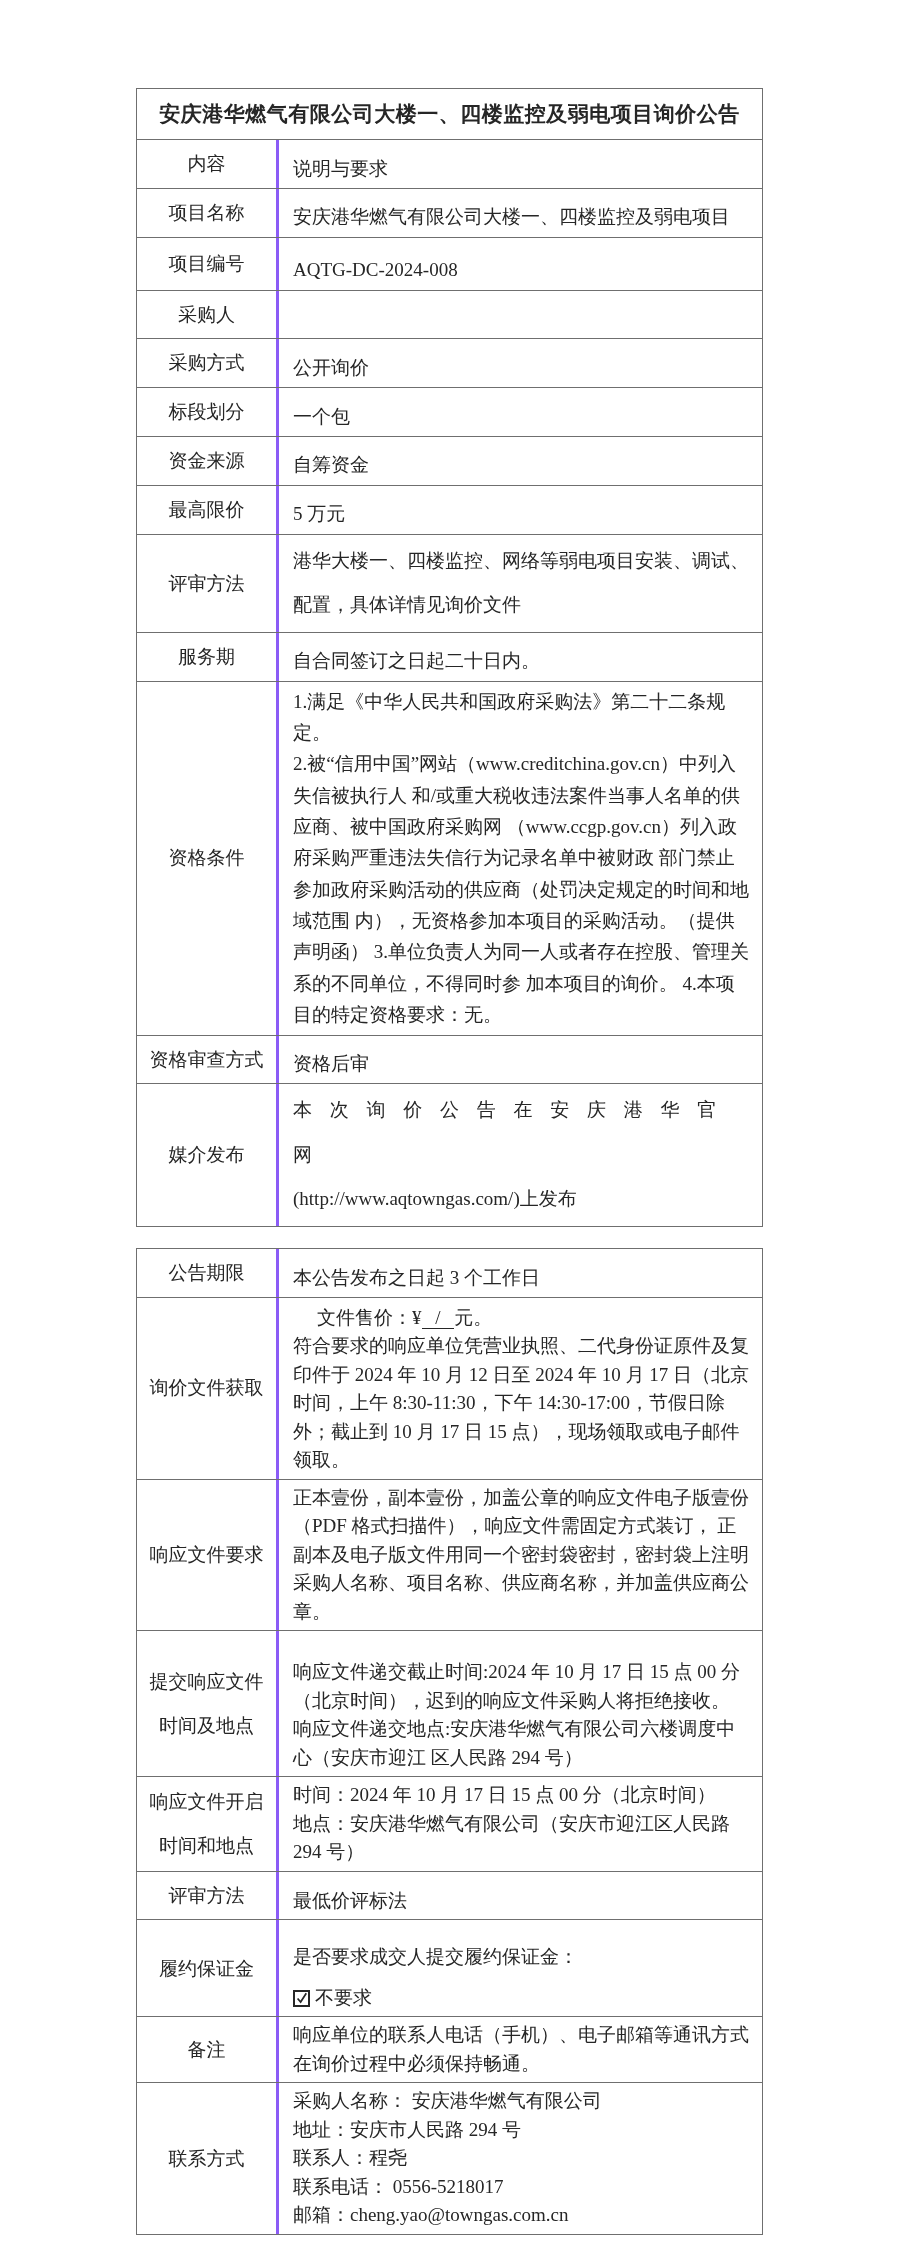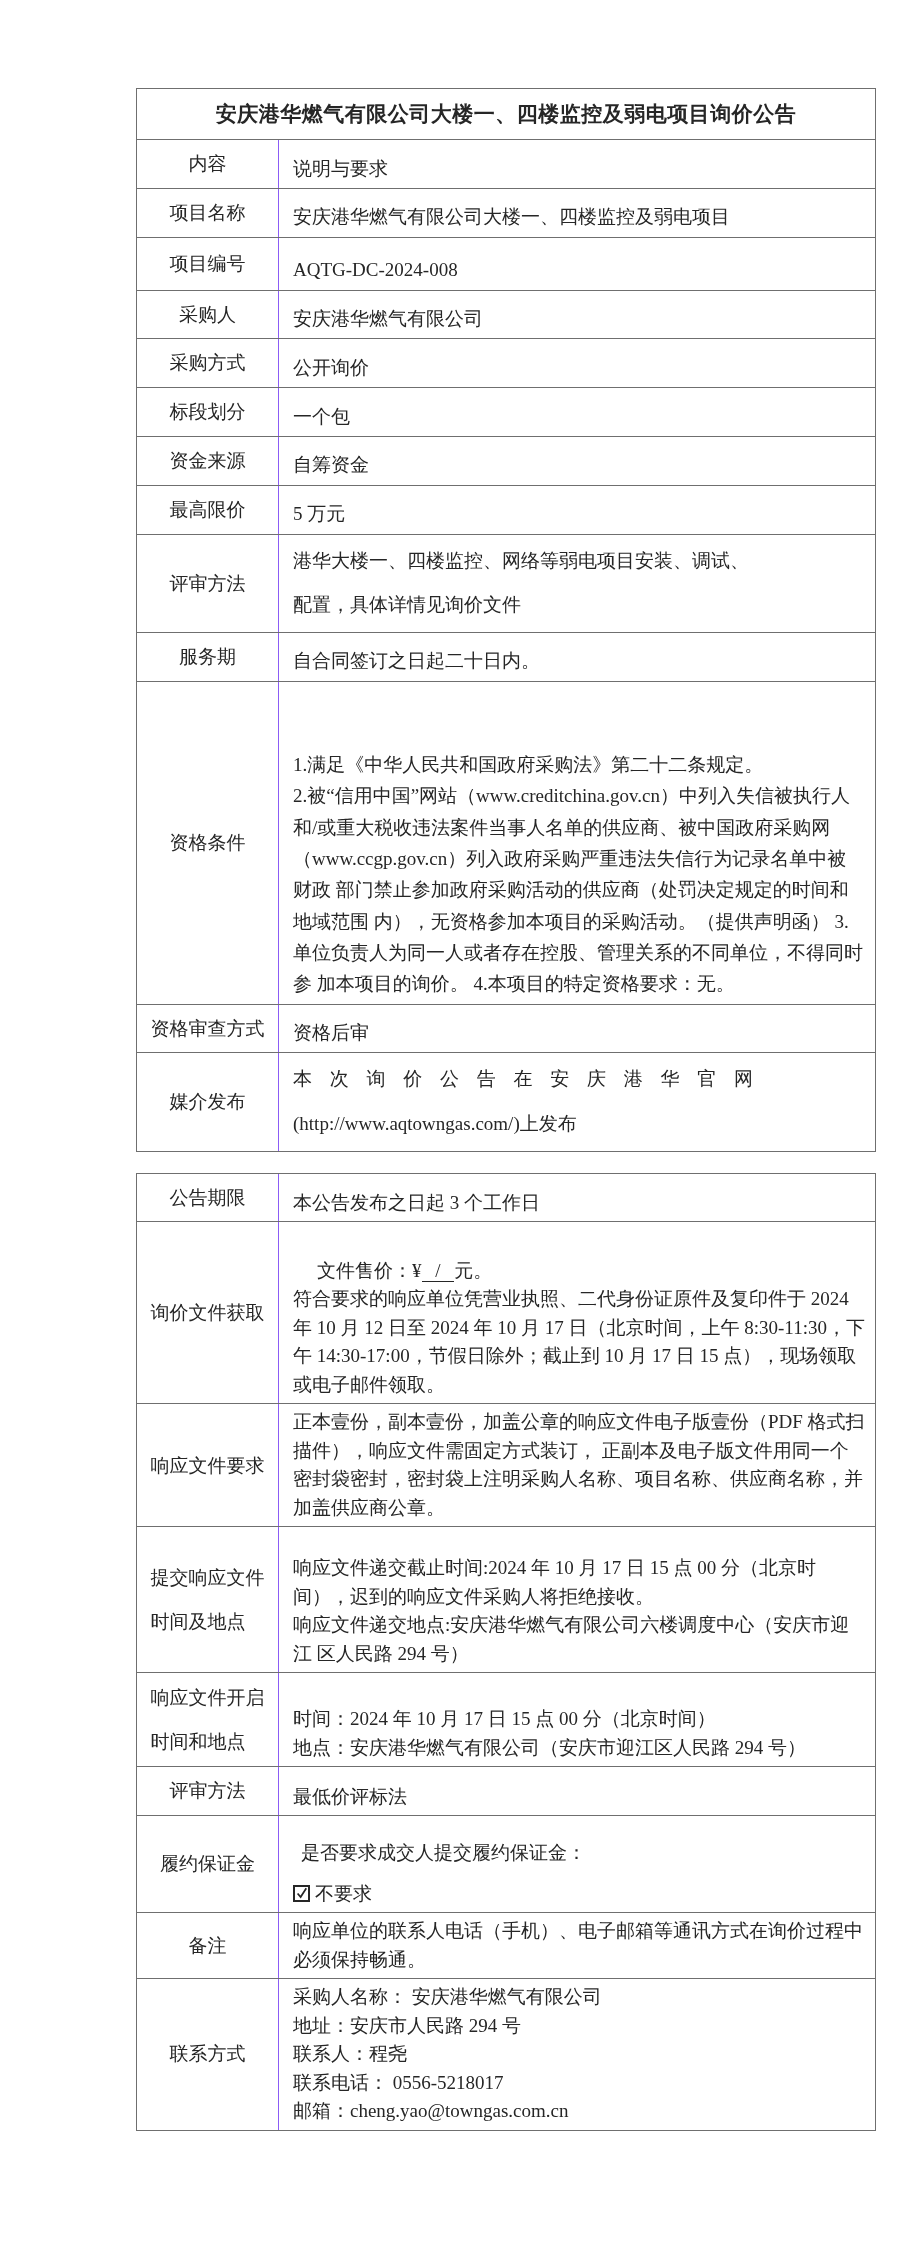--- a/index.html
+++ b/index.html
@@ -8,21 +8,21 @@
     background: #ffffff;
   }
   body {
     width: 900px;
     height: 2246px;
     font-family: "Liberation Serif", "DejaVu Serif", serif;
     color: #262626;
     overflow: hidden;
   }
   .tbl {
-    width: 740px;
+    width: 627px;
     margin-left: 136px;
     border: 1px solid #6f6f6f;
     box-sizing: border-box;
     background: #ffffff;
   }
   .tbl-1 { margin-top: 88px; }
   .tbl-2 { margin-top: 21px; }
   .row {
     display: flex;
     border-top: 1px solid #6f6f6f;
@@ -32,24 +32,25 @@
   .title-row {
     align-items: center;
     justify-content: center;
     text-align: center;
     font-size: 21px;
     font-weight: bold;
     letter-spacing: 0.5px;
   }
   .label {
     flex: 0 0 142px;
-    border-right: 1px solid #8b5cf6;
+    border-right: 3px solid #8b5cf6;
     display: flex;
     align-items: center;
     justify-content: center;
+    text-align: center;
     font-size: 19px;
     line-height: 2.3;
     white-space: pre-line;
     padding: 2px 4px;
     box-sizing: border-box;
   }
   .value {
     flex: 1;
     display: flex;
     flex-direction: column;
@@ -66,21 +67,21 @@
     white-space: pre-line;
     word-spacing: 13px;
     line-height: 2.35;
   }
   .fee-line { line-height: 1.5; white-space: pre; margin-left: 24px; }
   .fee-underline {
     border-bottom: 1px solid #262626;
     white-space: pre;
     padding: 0 9px;
   }
-  .q-line { line-height: 1.5; white-space: pre-line; margin-left: 8px; }
+  .q-line { line-height: 1.5; white-space: pre-line; }
   .checkbox-line {
     display: flex;
     align-items: center;
     margin-top: 12px;
     line-height: 1.5;
   }
   .checkbox {
     width: 17px;
     height: 17px;
     border: 2px solid #262626;
@@ -117,23 +118,20 @@
 
   <div class="row" style="min-height:53px">
     <div class="label">项目编号</div>
     <div class="value">
         <div class="txt">AQTG-DC-2024-008</div>
       </div>
   </div>
 
   <div class="row" style="min-height:43px">
     <div class="label">采购人</div>
-    <div class="value">
-        <div class="txt">安庆港华燃气有限公司</div>
-      </div>
   </div>
 
   <div class="row" style="min-height:47px">
     <div class="label">采购方式</div>
     <div class="value">
         <div class="txt">公开询价</div>
       </div>
   </div>
 
   <div class="row" style="min-height:49px">

